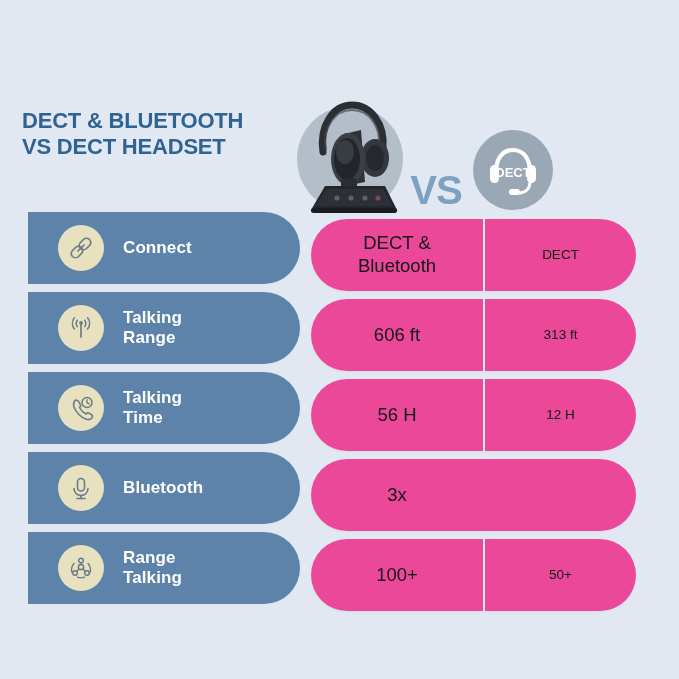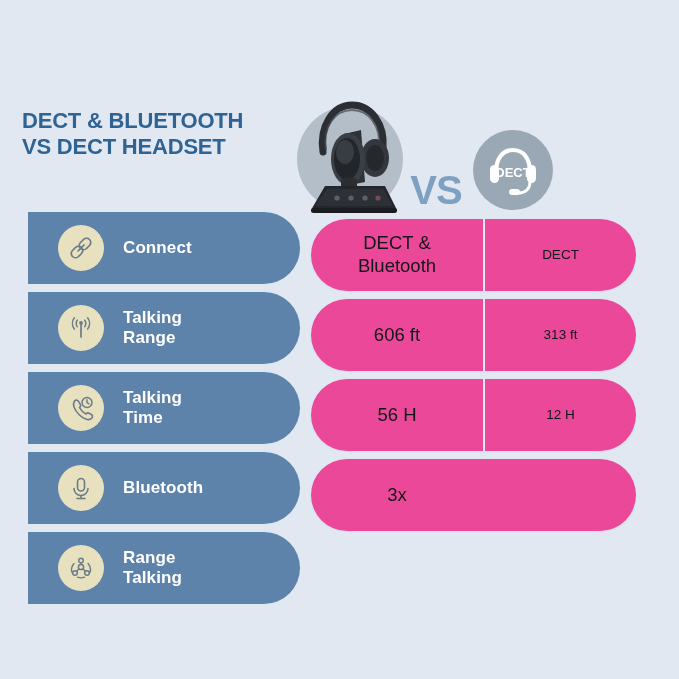--- a/index.html
+++ b/index.html
@@ -322,16 +322,20 @@
             <path d="M7 9.5 a9.5 9.5 0 0 0 -2.2 8.5" fill="none" stroke="#6d7a88" stroke-width="1.4" stroke-linecap="round"></path>
             <path d="M21 9.5 a9.5 9.5 0 0 1 2.2 8.5" fill="none" stroke="#6d7a88" stroke-width="1.4" stroke-linecap="round"></path>
             <path d="M10.5 23.2 a9.5 9.5 0 0 0 7 0" fill="none" stroke="#6d7a88" stroke-width="1.4" stroke-linecap="round"></path>
           </svg>
         </span>
         <span class="feature-label">
           <span>Range</span><br>
           <span>Talking</span>
         </span>
       </div>
+      <div class="value-card">
+        <div class="value-cell primary">100+</div>
+        <div class="value-cell secondary">50+</div>
+      </div>
     </div>
 
   </div>
 </div>
 
 </body></html>

